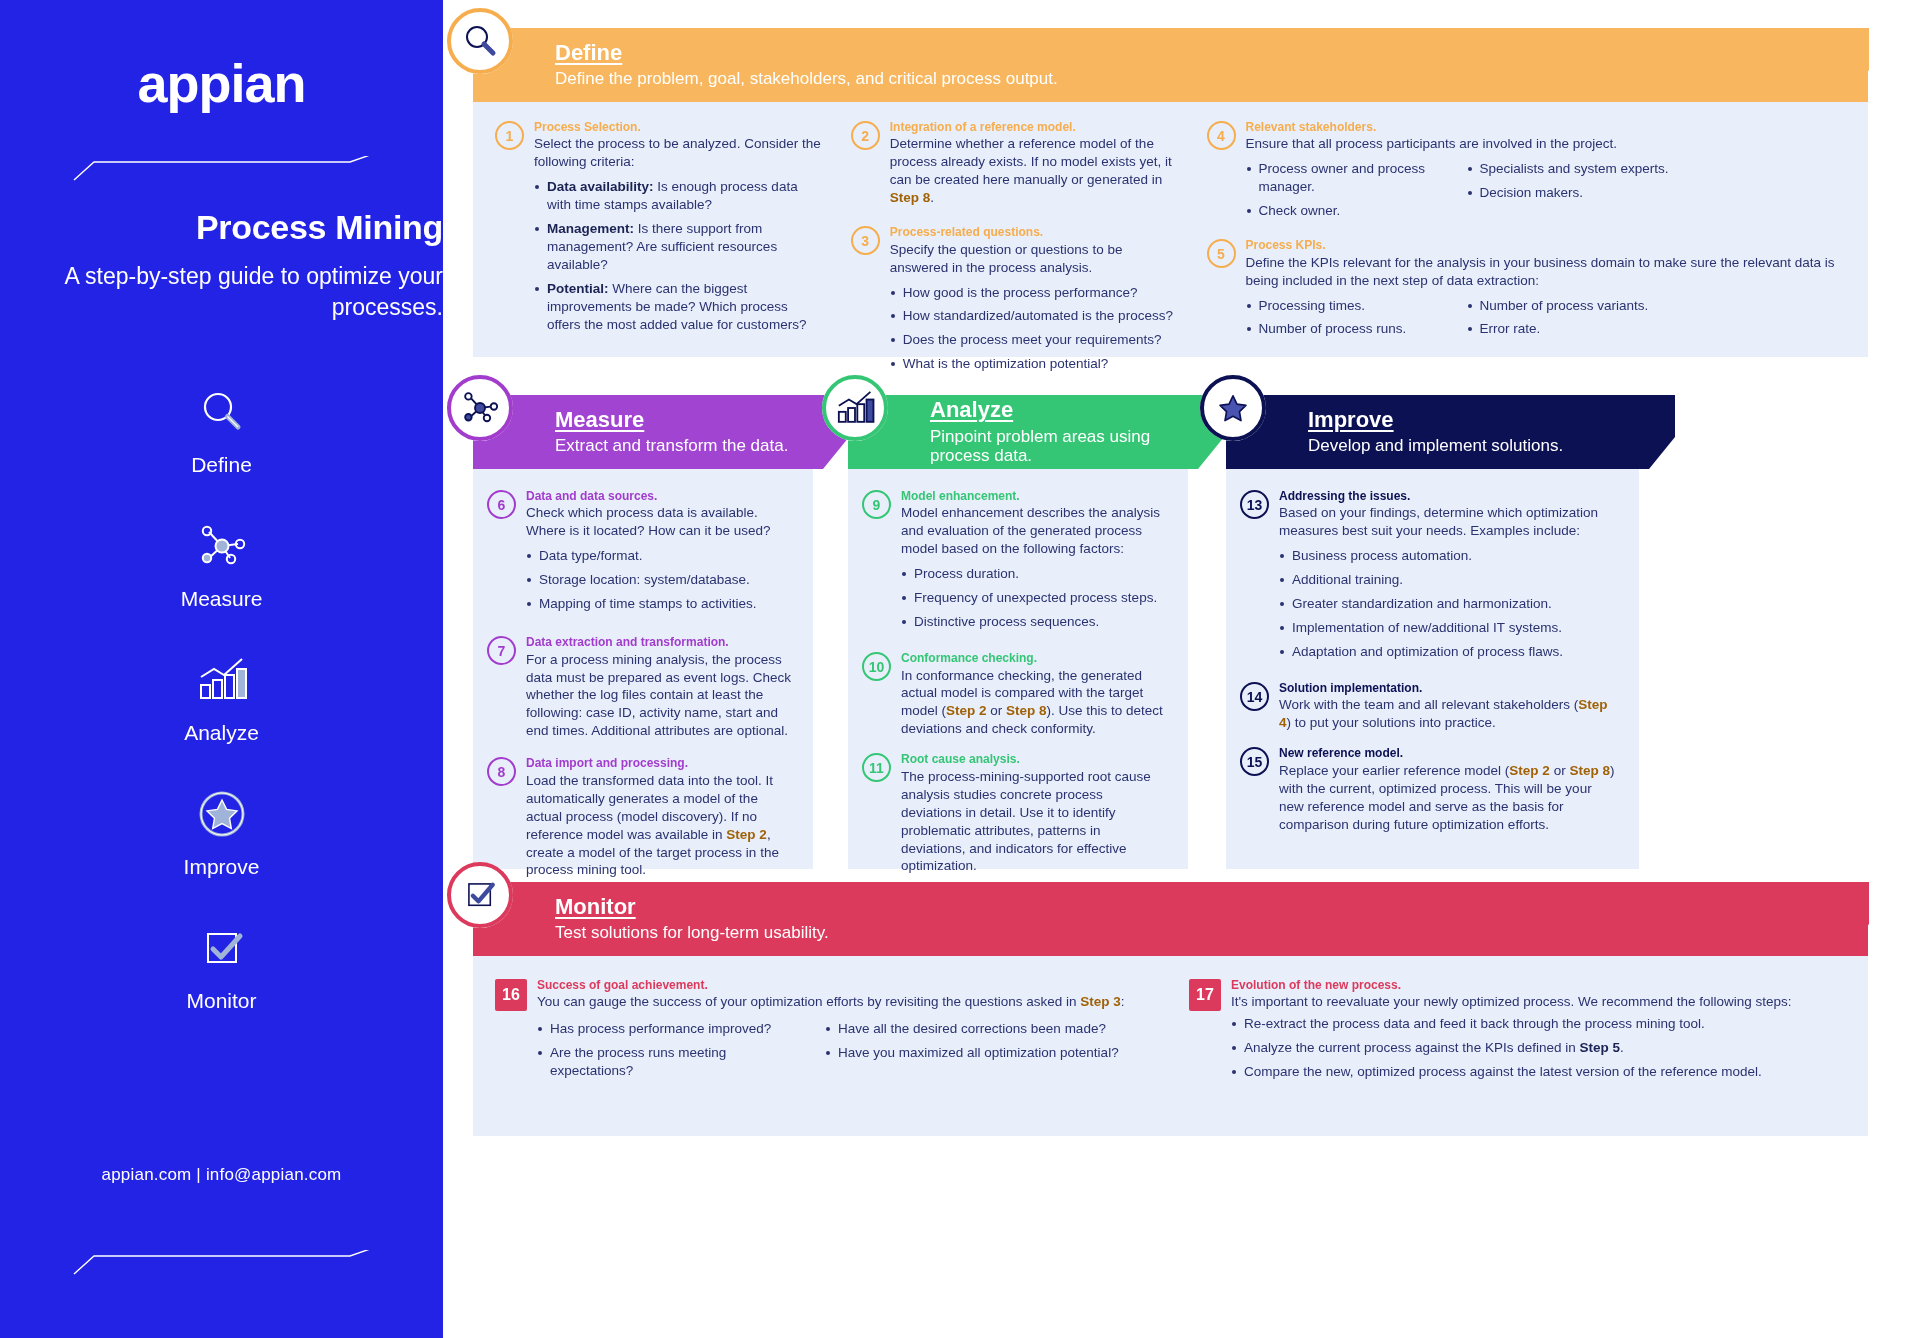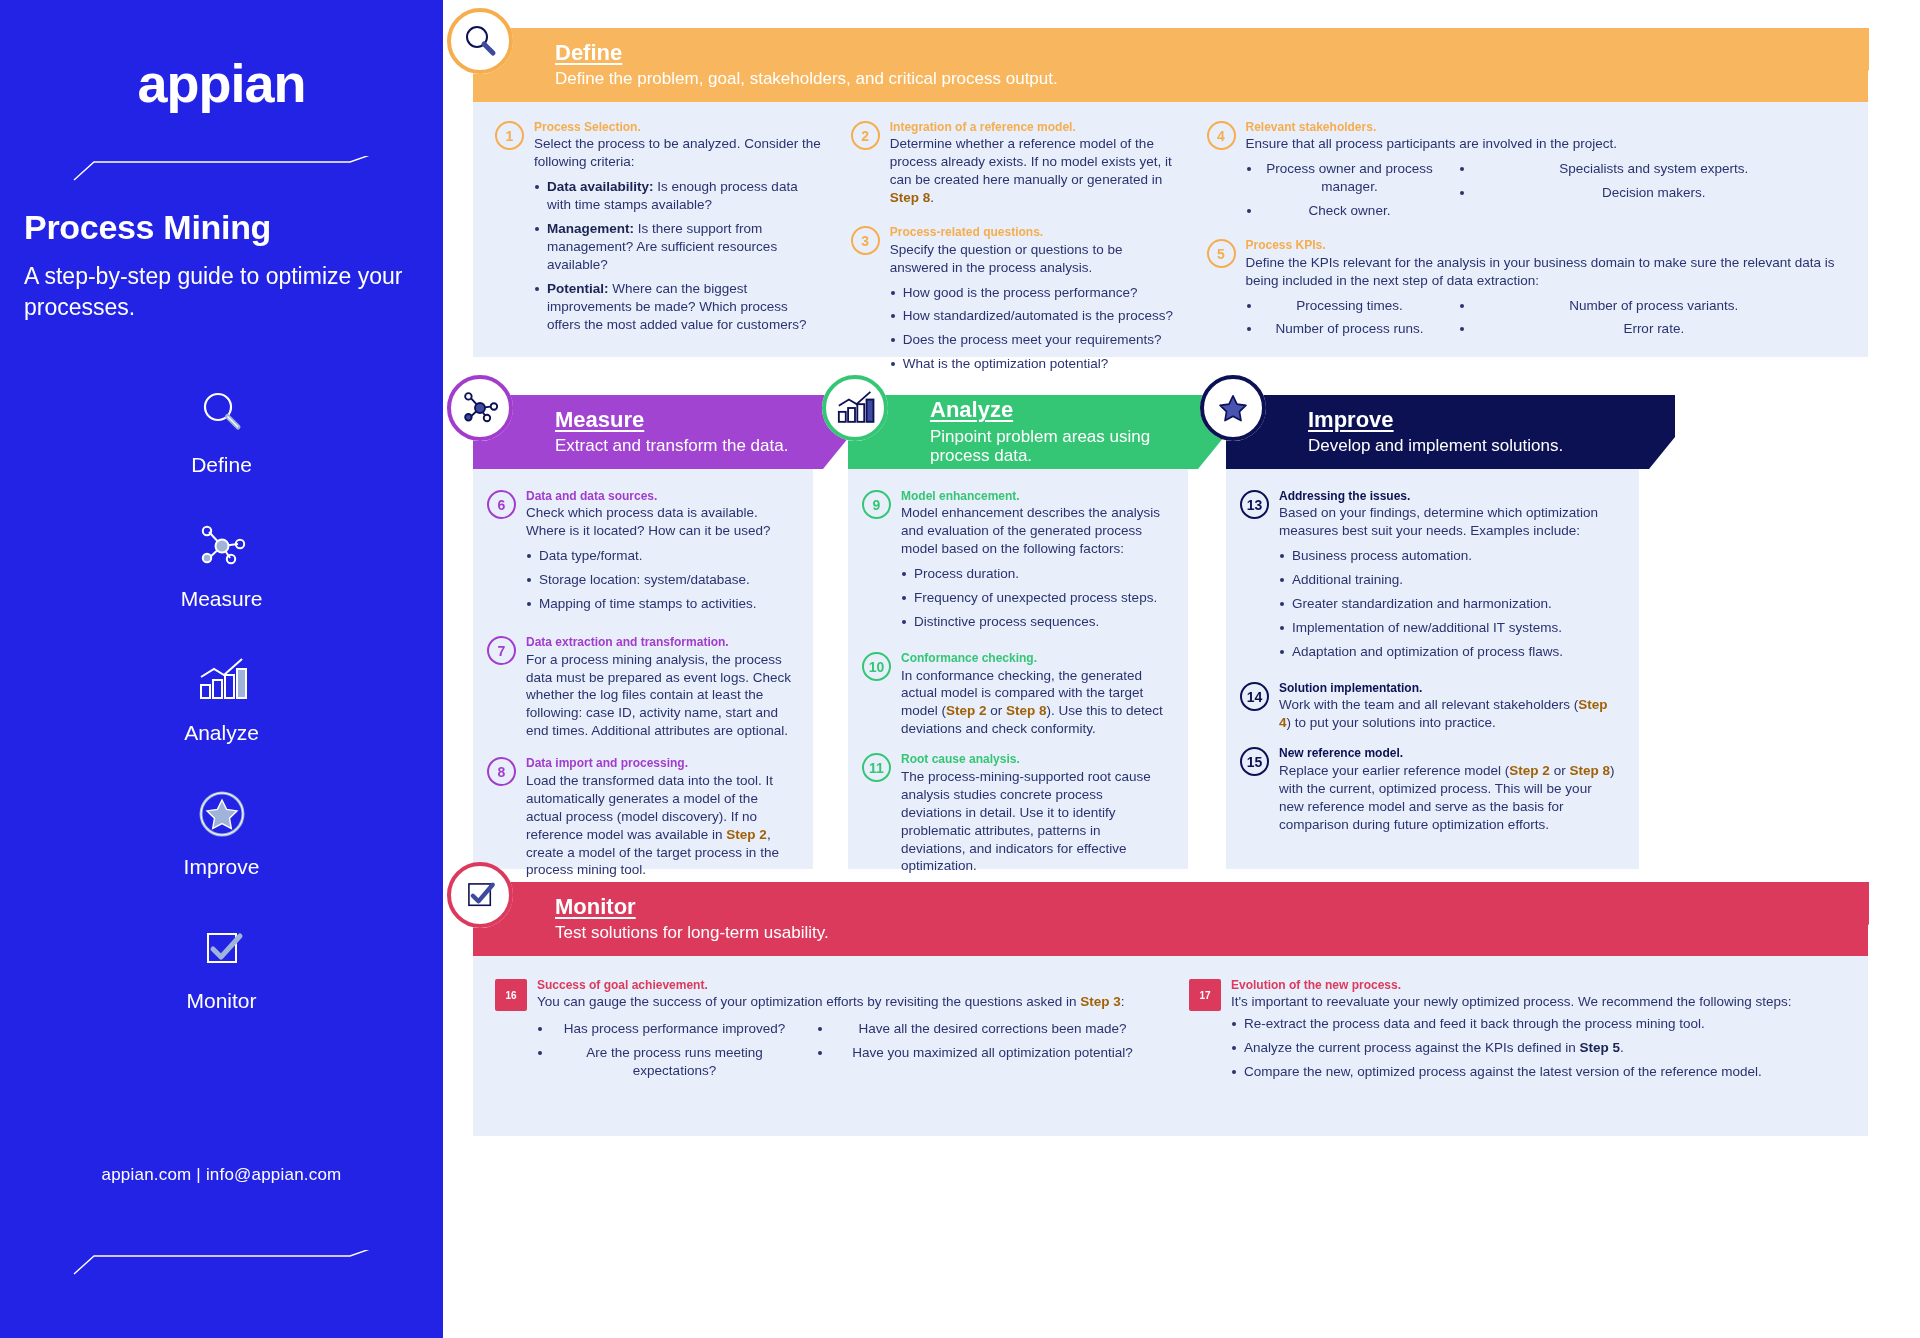--- a/index.html
+++ b/index.html
@@ -28,21 +28,21 @@
     letter-spacing: -1px;
     font-family: "Liberation Sans", sans-serif;
   }
   .rule-top {
     position: relative;
     width: 300px;
     height: 26px;
     margin: 42px auto 0;
   }
   .rule-top svg, .rule-bot svg { display: block; }
-  .title-block { text-align: left; margin-top: 26px; padding-left: 24px; }
+  .title-block { text-align: right; margin-top: 26px; padding-left: 24px; }
   .title-block h1 {
     font-size: 34px;
     font-weight: 700;
     letter-spacing: -0.3px;
   }
   .title-block p {
     margin-top: 14px;
     font-size: 23px;
     line-height: 1.35;
     font-weight: 400;
@@ -144,21 +144,21 @@
     font-size: 14px; font-weight: 700;
     color: inherit;
     margin-right: 10px;
     margin-top: 1px;
   }
   .step-num.square {
     border-radius: 2px;
     border: none;
     color: #fff;
     width: 32px; height: 32px;
-    font-size: 10px;
+    font-size: 16px;
   }
   .step-body { flex: 1 1 auto; }
   .step-title {
     font-size: 12px;
     font-weight: 700;
     line-height: 1.2;
     margin-bottom: 1px;
   }
   .step-text {
     font-size: 13.5px;
@@ -180,21 +180,21 @@
   }
   ul.blist li:before {
     content: "";
     position: absolute;
     left: 1px; top: 7px;
     width: 4px; height: 4px;
     border-radius: 50%;
     background: #2a3270;
   }
   ul.blist li b { font-weight: 700; color: #1b2354; }
-  .two-col { display: flex; gap: 18px; text-align: center; }
+  .two-col { display: flex; gap: 26px; }
   .two-col > ul { flex: 1; }
 
   
   .sec-define  { color: #f6ad4d; }
   .sec-measure { color: #a23ccc; }
   .sec-analyze { color: #35c675; }
   .sec-improve { color: #0c1154; }
   .sec-monitor { color: #dc3a5d; }
 
   .bg-define  { background: #f8b75e; }

